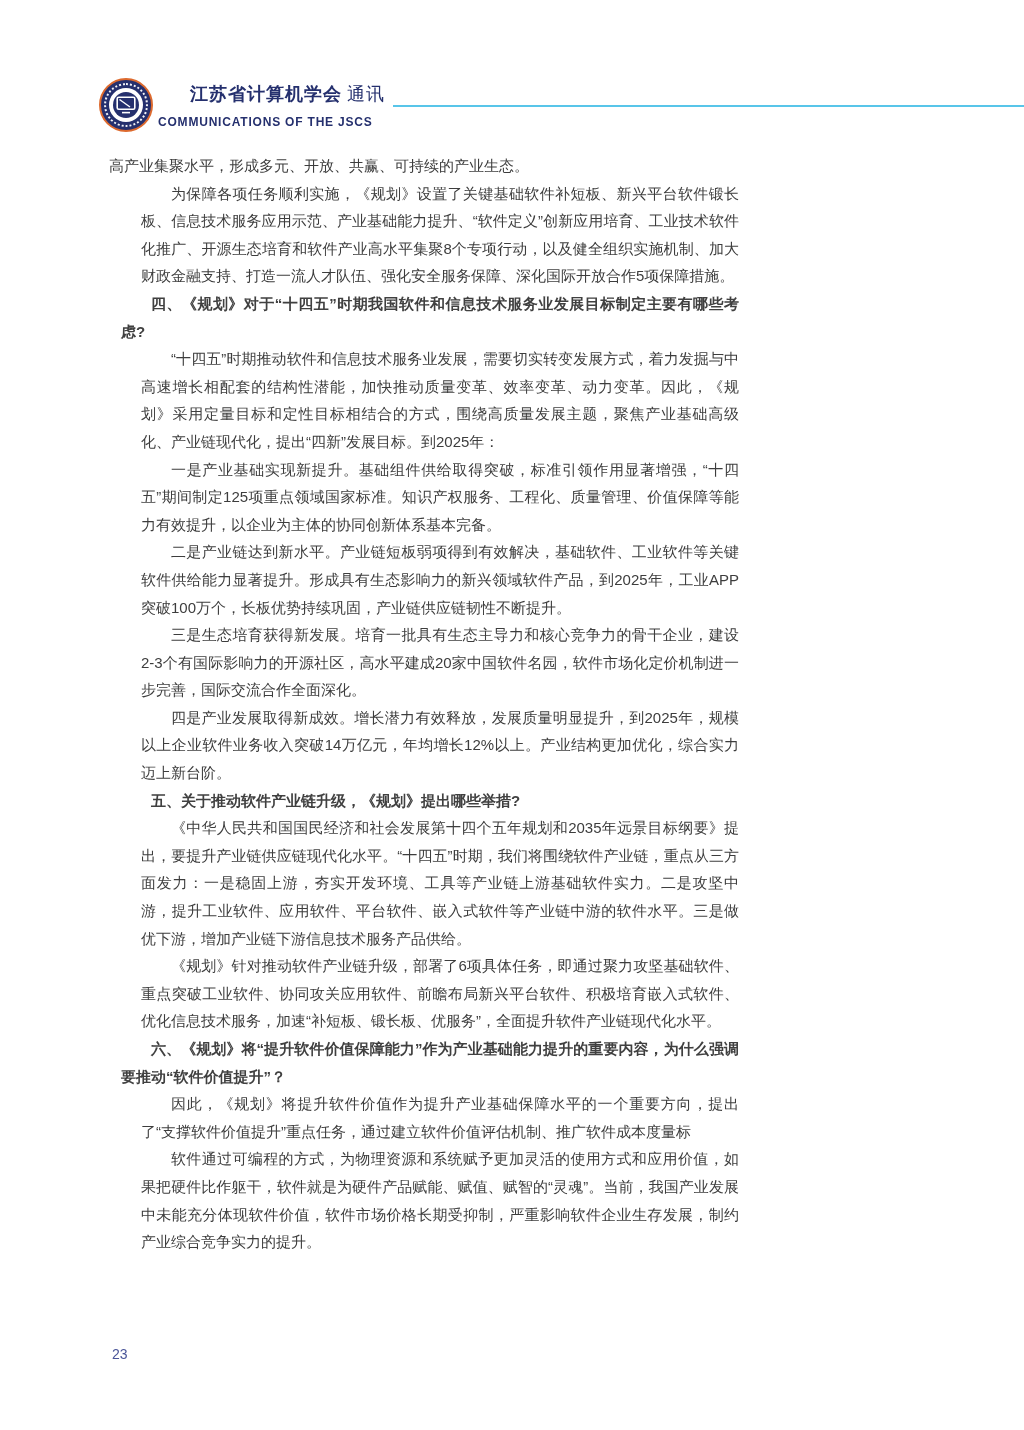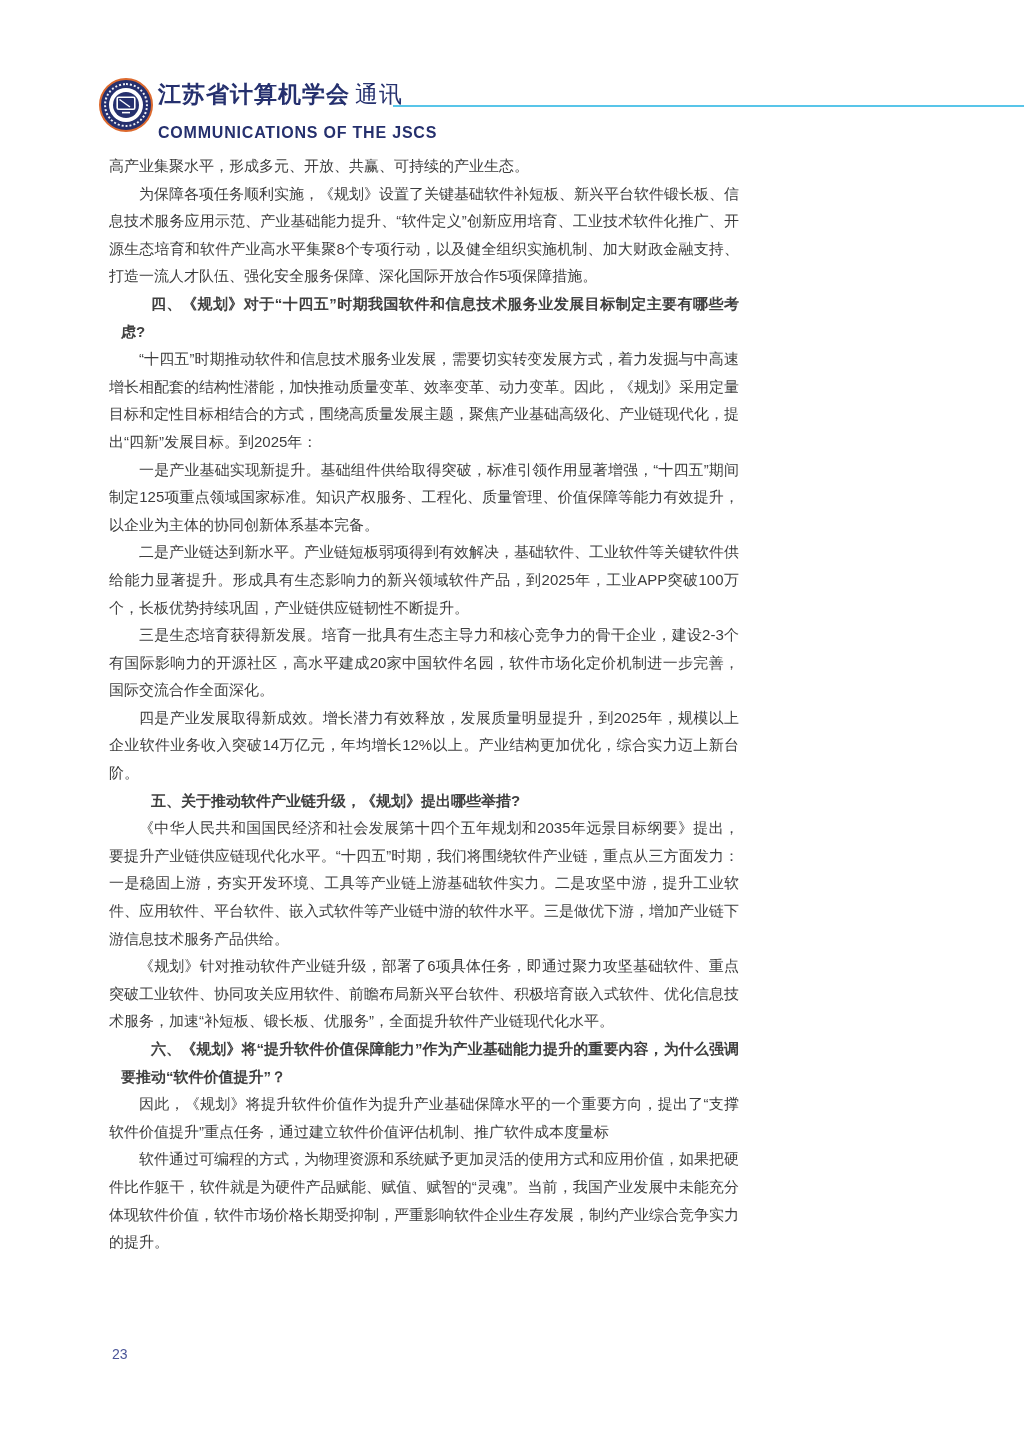--- a/index.html
+++ b/index.html
@@ -39,43 +39,43 @@
   }
   .logo-core {
     position: absolute; inset: 12px; border-radius: 50%;
     background: var(--brand);
     display: flex; align-items: center; justify-content: center;
   }
   .logo-core svg { width: 20px; height: 18px; }
 
   .masthead-text { position: absolute; left: 158px; top: 80px; }
   .masthead-title {
-    font-size: 23px; color: var(--brand); letter-spacing: 1px;
-    white-space: nowrap; line-height: 28px;
+    font-size: 18px; color: var(--brand); letter-spacing: 1px;
+    white-space: nowrap; line-height: 28px; margin-left: 32px;
   }
   .masthead-title .org { font-weight: bold; }
   .masthead-title .suffix { font-weight: 400; margin-left: 5px; }
   .masthead-subtitle {
-    margin-top: 16px;
-    font-size: 16px; font-weight: bold; color: var(--brand);
+    margin-top: 7px;
+    font-size: 12px; font-weight: bold; color: var(--brand);
     letter-spacing: 0.8px; white-space: nowrap;
   }
   .rule {
     position: absolute; left: 393px; right: 0; top: 105px; height: 2px;
     background: var(--accent);
   }
 
   
   .article {
     position: absolute; left: 109px; top: 152px; width: 630px;
     font-size: 15px; line-height: 27.6px; color: var(--ink);
     text-align: justify;
   }
   .article p { margin: 0; padding: 0; }
-  .article p.body { text-indent: 2em; }
+  .article p.body { text-indent: 2em; margin-left: 32px; }
   .article p.heading { text-indent: 2em; font-weight: bold; color: #404040; margin-left: 12px; }
   .article p.cont { text-indent: 0; }
 
   
   .page-number {
     position: absolute; left: 112px; top: 1346px;
     font-size: 14px; color: var(--pagenum); text-align: right;
   }
 </style>
 </head>

